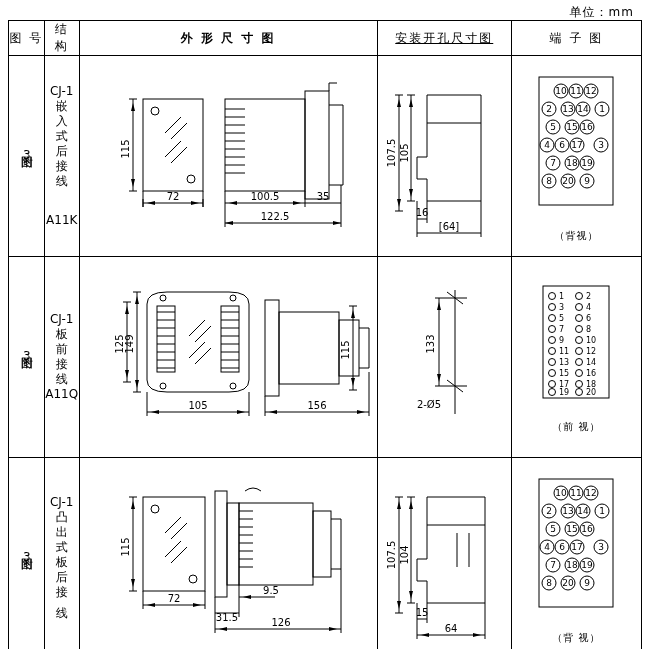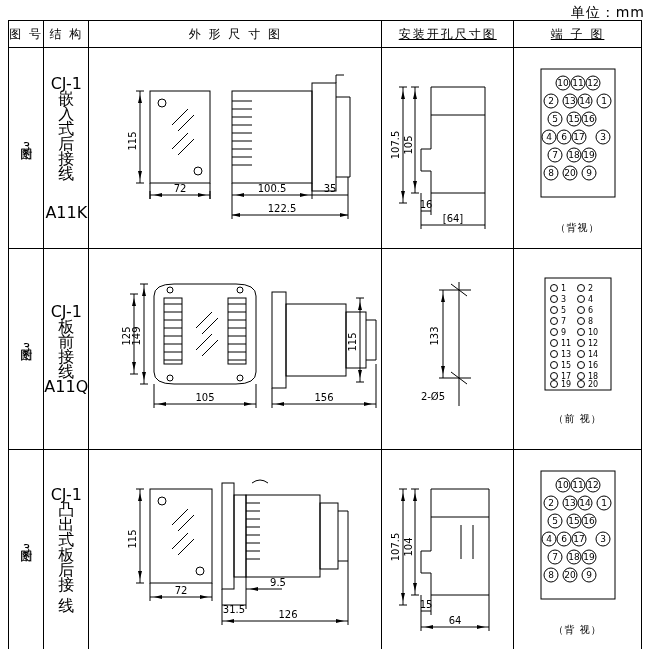--- a/index.html
+++ b/index.html
@@ -1,29 +1,29 @@
 <!DOCTYPE html>
 <html><head>
 <meta charset="utf-8">
 <style>
   html,body{margin:0;padding:0;background:#fff;}
   body{width:651px;height:649px;font-family:"DejaVu Sans","Liberation Sans",sans-serif;color:#000;}
   .page{position:relative;width:651px;height:649px;}
-  .unit{position:absolute;right:6px;top:4px;font-size:14px;letter-spacing:1px;text-align:center;}
+  .unit{position:absolute;right:17px;top:4px;font-size:12px;letter-spacing:1px;text-align:center;}
   table.main{position:absolute;left:8px;top:20px;border-collapse:collapse;width:634px;}
   table.main td,table.main th{border:1px solid #000;padding:0;text-align:center;vertical-align:middle;}
   thead th{height:26px;font-size:12px;font-weight:normal;letter-spacing:2px;}
   .col-no{width:34px;}
   .col-struct{width:32px;}
-  .col-outline{width:290px;}
+  .col-outline{width:290px;font-weight:bold;}
   .col-hole{width:130px;text-decoration:underline;}
-  .col-term{width:126px;text-decoration:underline;}
+  .col-term{width:126px;}
   .rowcell{height:200px;position:relative;}
   .vtext{font-size:12px;line-height:15px;letter-spacing:1px;}
-  .structtext{font-size:16px;line-height:15px;}
+  .structtext{font-size:12px;line-height:15px;}
   svg{display:block;margin:0 auto;}
   .cap{font-size:10px;}
   .termcap{font-size:10px;margin-top:10px;letter-spacing:1px;}
 </style>
 </head>
 <body>
 
 <div class="page">
 
   <div class="unit">单位：mm</div>

